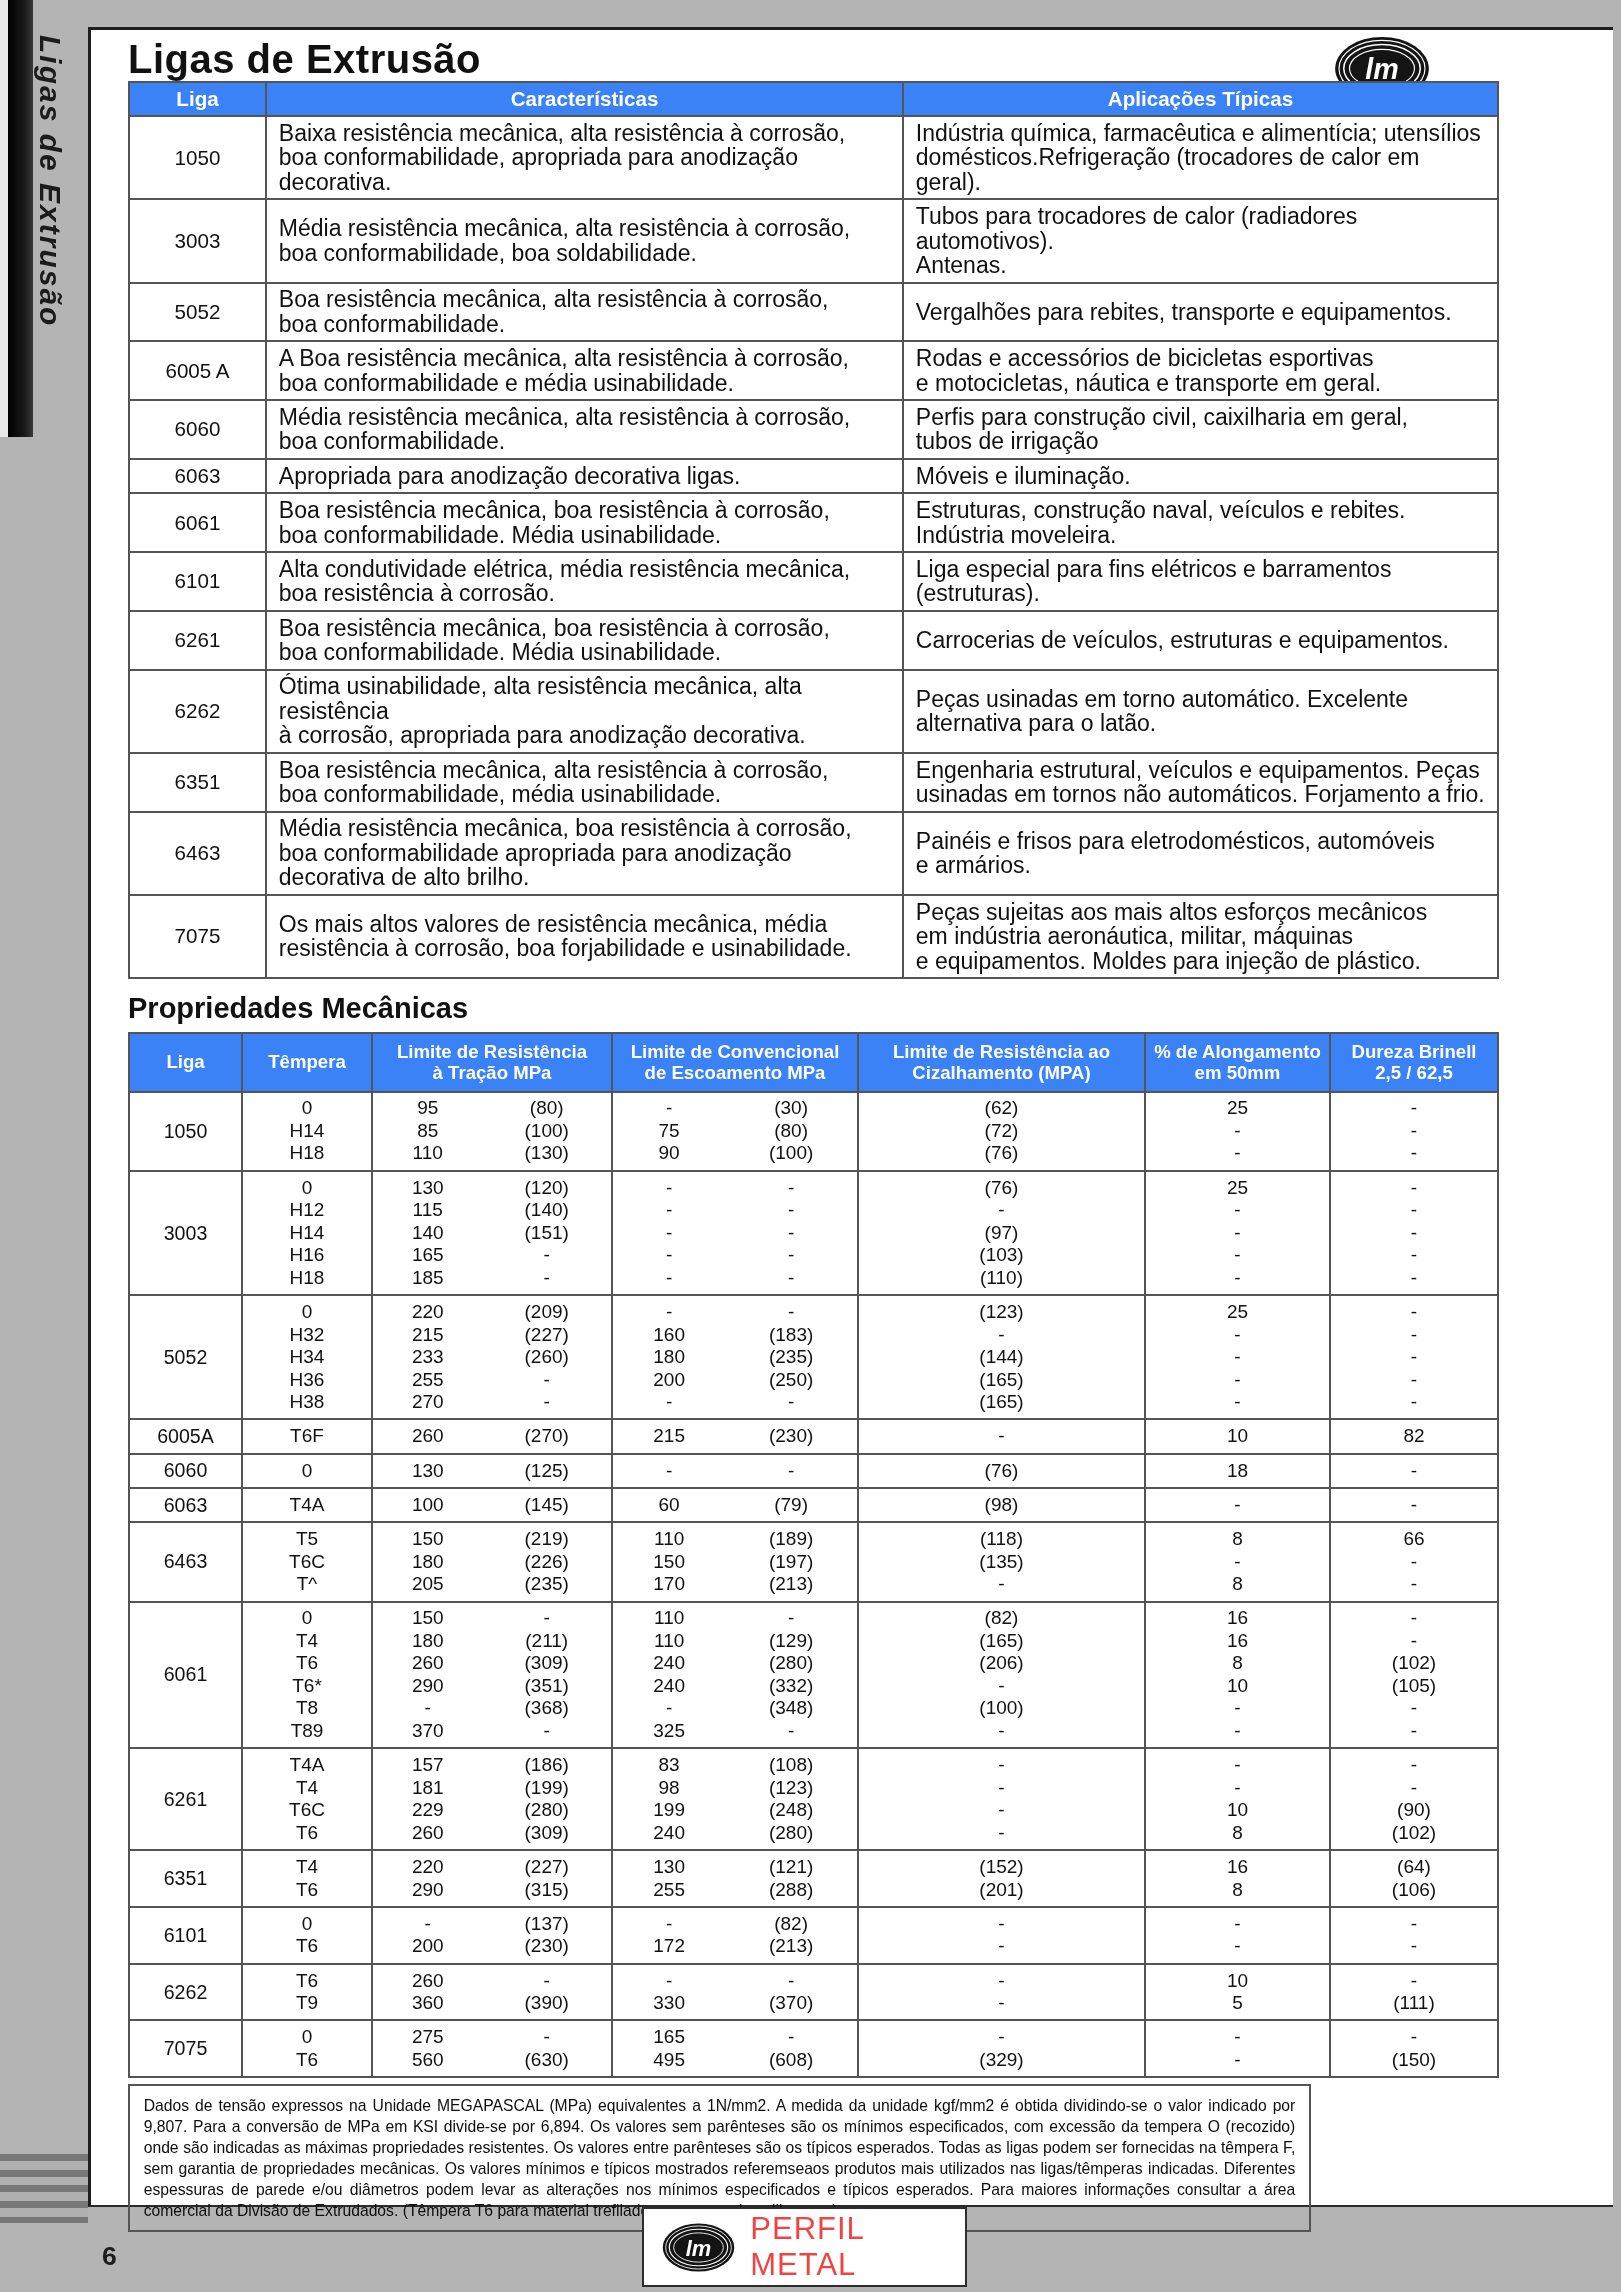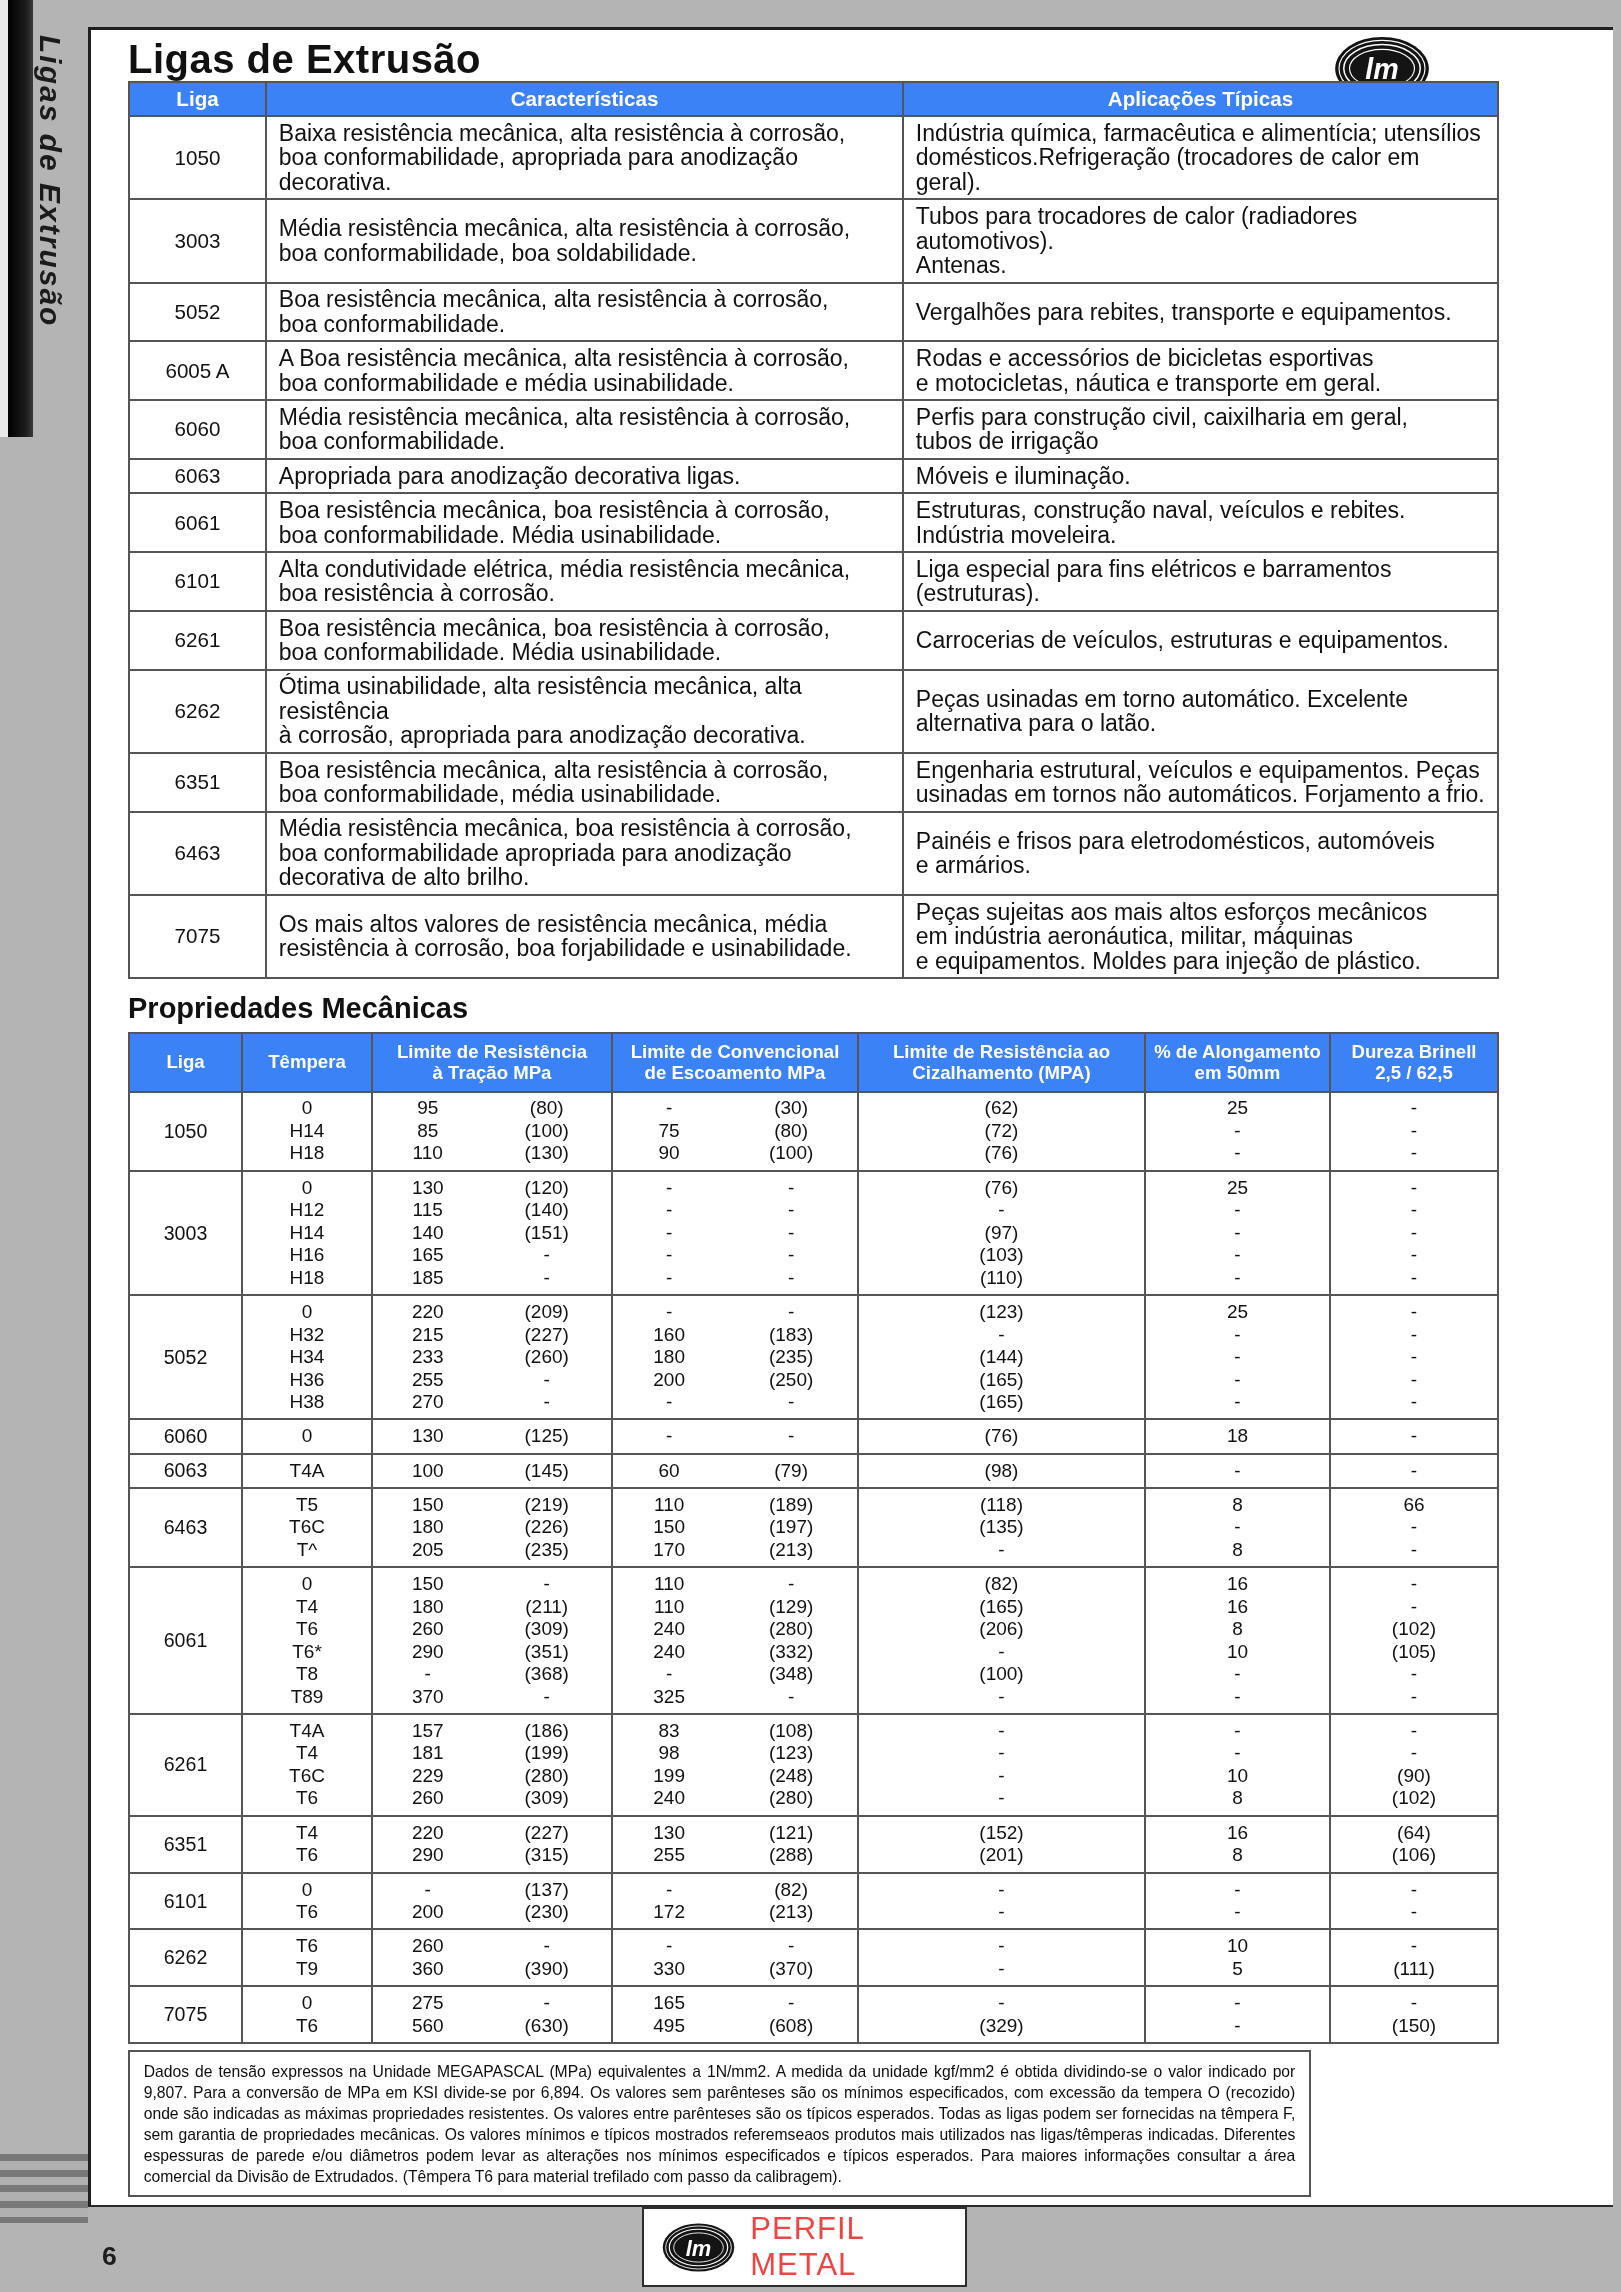--- a/index.html
+++ b/index.html
@@ -411,20 +411,47 @@
             </td>
             <td class="stack">
               <div class="line">-</div>
               <div class="line">-</div>
               <div class="line">-</div>
               <div class="line">-</div>
               <div class="line">-</div>
             </td>
           </tr>
           <tr>
+            <td class="liga">6005A</td>
+            <td class="stack">
+              <div class="line">T6F</div>
+            </td>
+            <td class="stack">
+              <div class="line pair">
+                <span class="v1">260</span>
+                <span class="v2">(270)</span>
+              </div>
+            </td>
+            <td class="stack">
+              <div class="line pair">
+                <span class="v1">215</span>
+                <span class="v2">(230)</span>
+              </div>
+            </td>
+            <td class="stack">
+              <div class="line">-</div>
+            </td>
+            <td class="stack">
+              <div class="line">10</div>
+            </td>
+            <td class="stack">
+              <div class="line">82</div>
+            </td>
+          </tr>
+          <tr>
             <td class="liga">6060</td>
             <td class="stack">
               <div class="line">0</div>
             </td>
             <td class="stack">
               <div class="line pair">
                 <span class="v1">130</span>
                 <span class="v2">(125)</span>
               </div>
             </td>

